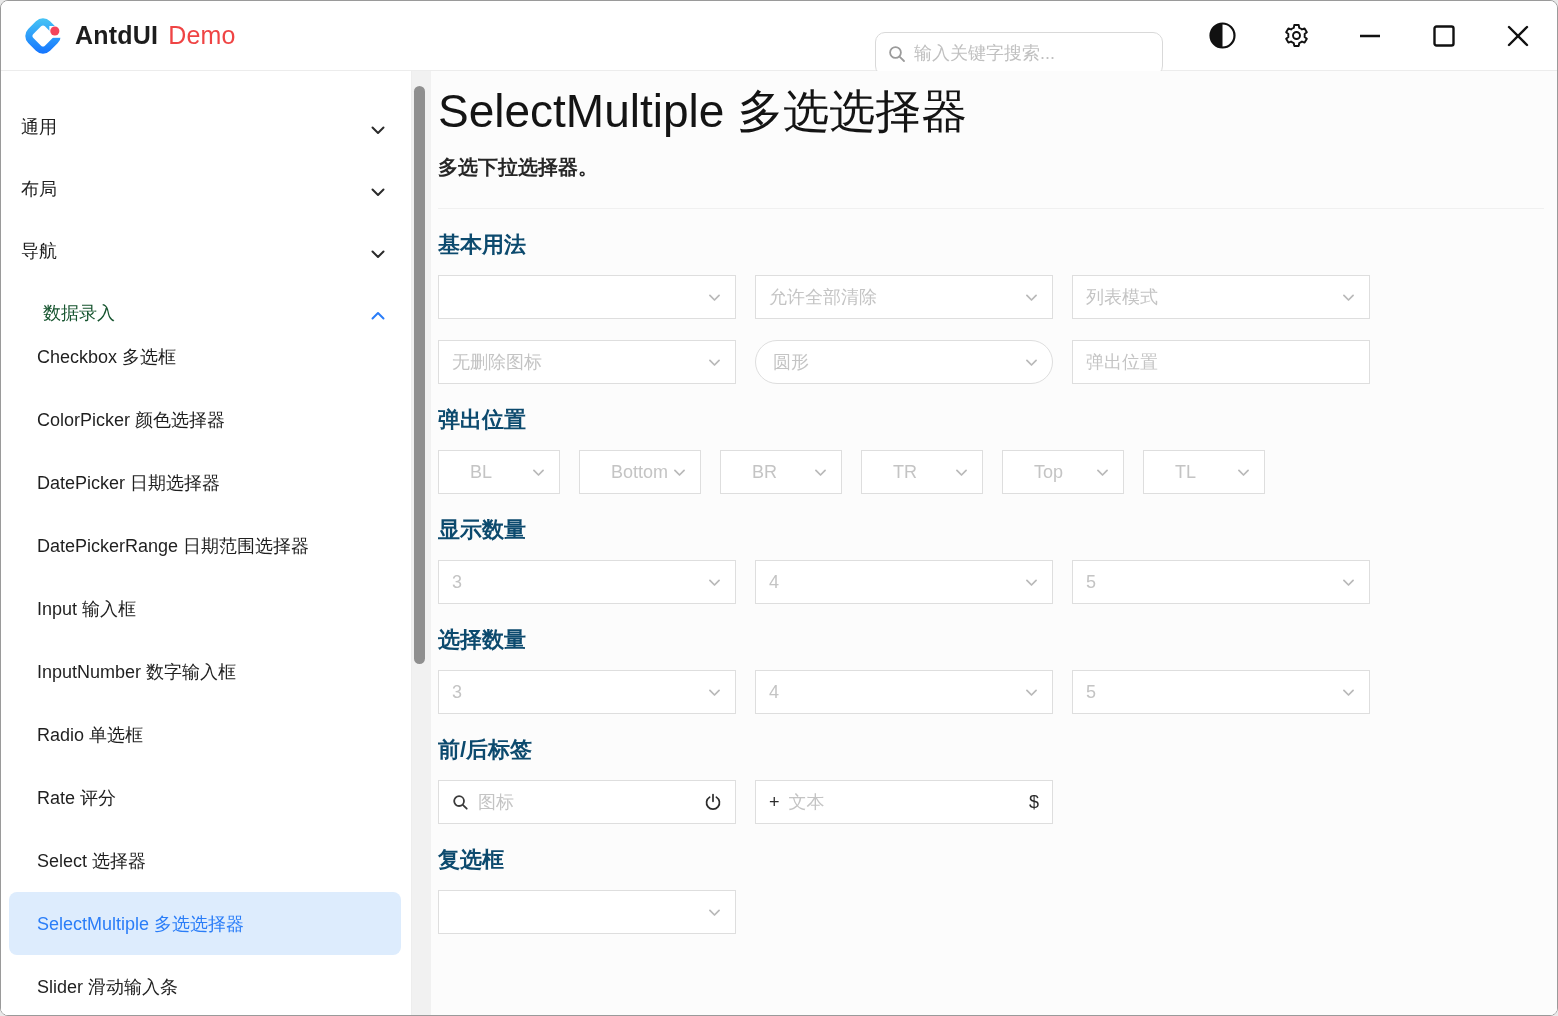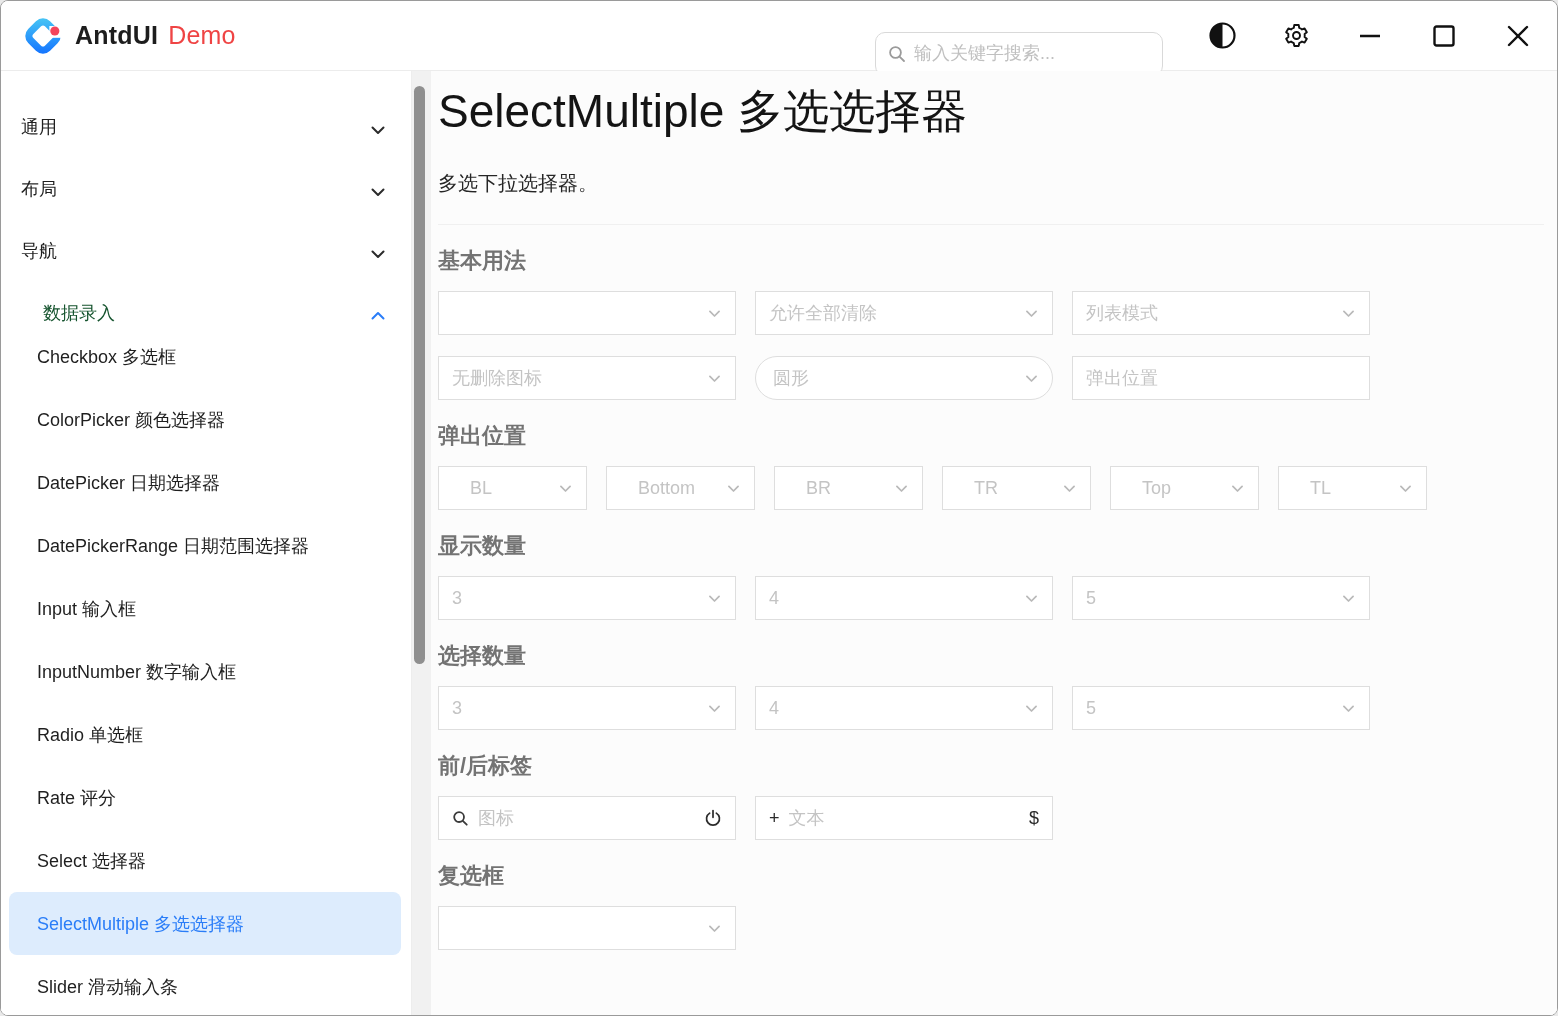--- a/index.html
+++ b/index.html
@@ -50,30 +50,30 @@
   .side-item.selected{ background:#ddecfd; color:#2a7df8; }
   
   .rail{ width:19px; flex:0 0 19px; background:#f1f1f1; position:relative; }
   .rail .thumb{
     position:absolute; left:2px; top:15px; width:11px; height:578px;
     background:#8f8f8f; border-radius:6px;
   }
   
   .content{ flex:1; background:#fcfcfc; padding:0 13px 0 7px; overflow:hidden; }
   h1.page-title{ font-size:46px; font-weight:400; color:#141414; margin-top:12px; line-height:1.22; }
-  .page-subtitle{ font-size:20px; color:#262626; margin-top:30px; line-height:28px; }
+  .page-subtitle{ font-size:20px; color:#262626; margin-top:14px; line-height:28px;font-weight:bold; }
   .divider{ height:1px; background:#f0f0f0; margin-top:27px; }
-  .section h2{ font-size:22px; font-weight:600; color:#737373; margin-top:22px; line-height:27px; }
+  .section h2{ font-size:22px; font-weight:600; color:#0c4a6e; margin-top:22px; line-height:27px; }
   .row{ display:flex; gap:19px; margin-top:17px; }
   .row + .row{ margin-top:21px; }
   .ctl{
     width:298px; height:44px; border:1px solid #dedede; border-radius:0; background:#fff;
     display:flex; align-items:center; padding:0 13px; font-size:18px; cursor:pointer;
   }
-  .ctl.small{ width:149px;padding-left:31px; }
+  .ctl.small{ width:122px;padding-left:31px; }
   .ctl.round{ border-radius:22px; padding-left:17px; }
   .ctl .val{ flex:1; color:#c4c4c4; white-space:nowrap; overflow:hidden; }
   .ctl .chev{ flex:0 0 auto; display:flex; }
   .ctl .aff{ flex:0 0 auto; display:flex; align-items:center; color:#2b2b2b; font-size:18px; }
   .ctl .aff.pre{ margin-right:9px; }
   .ctl .aff.suf{ margin-left:9px; }
 </style>
 </head>
 <body>
 

